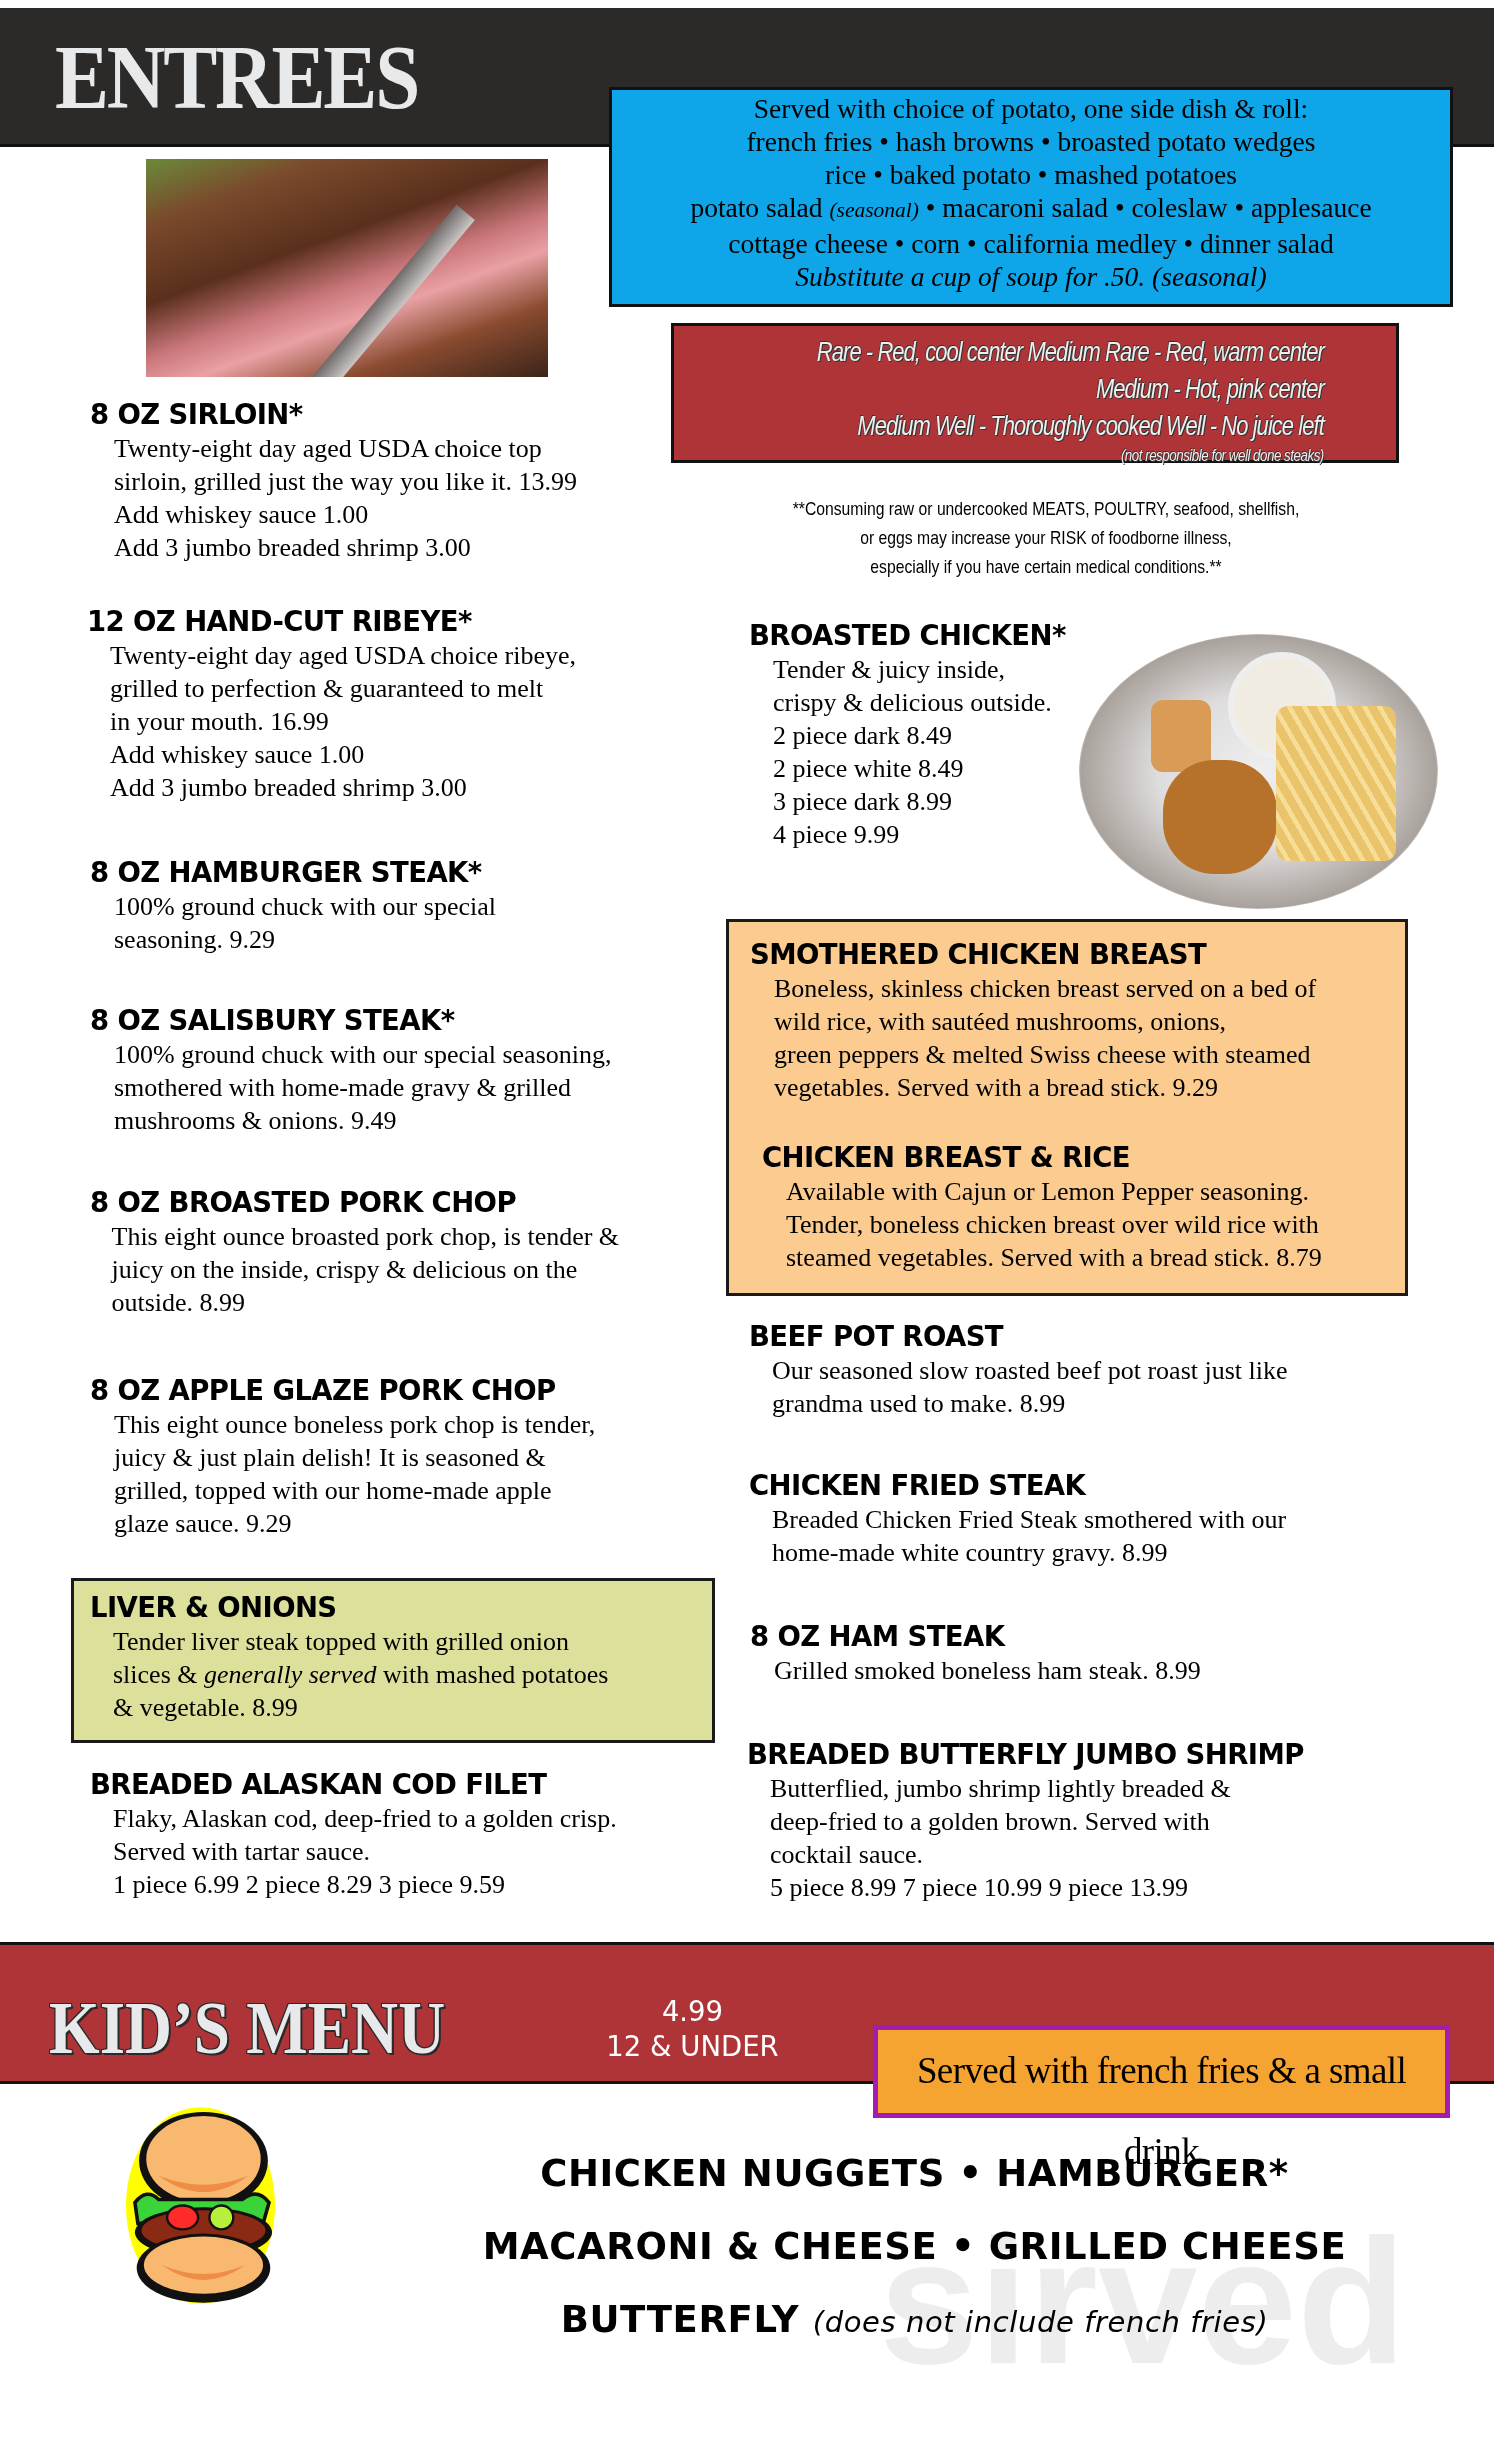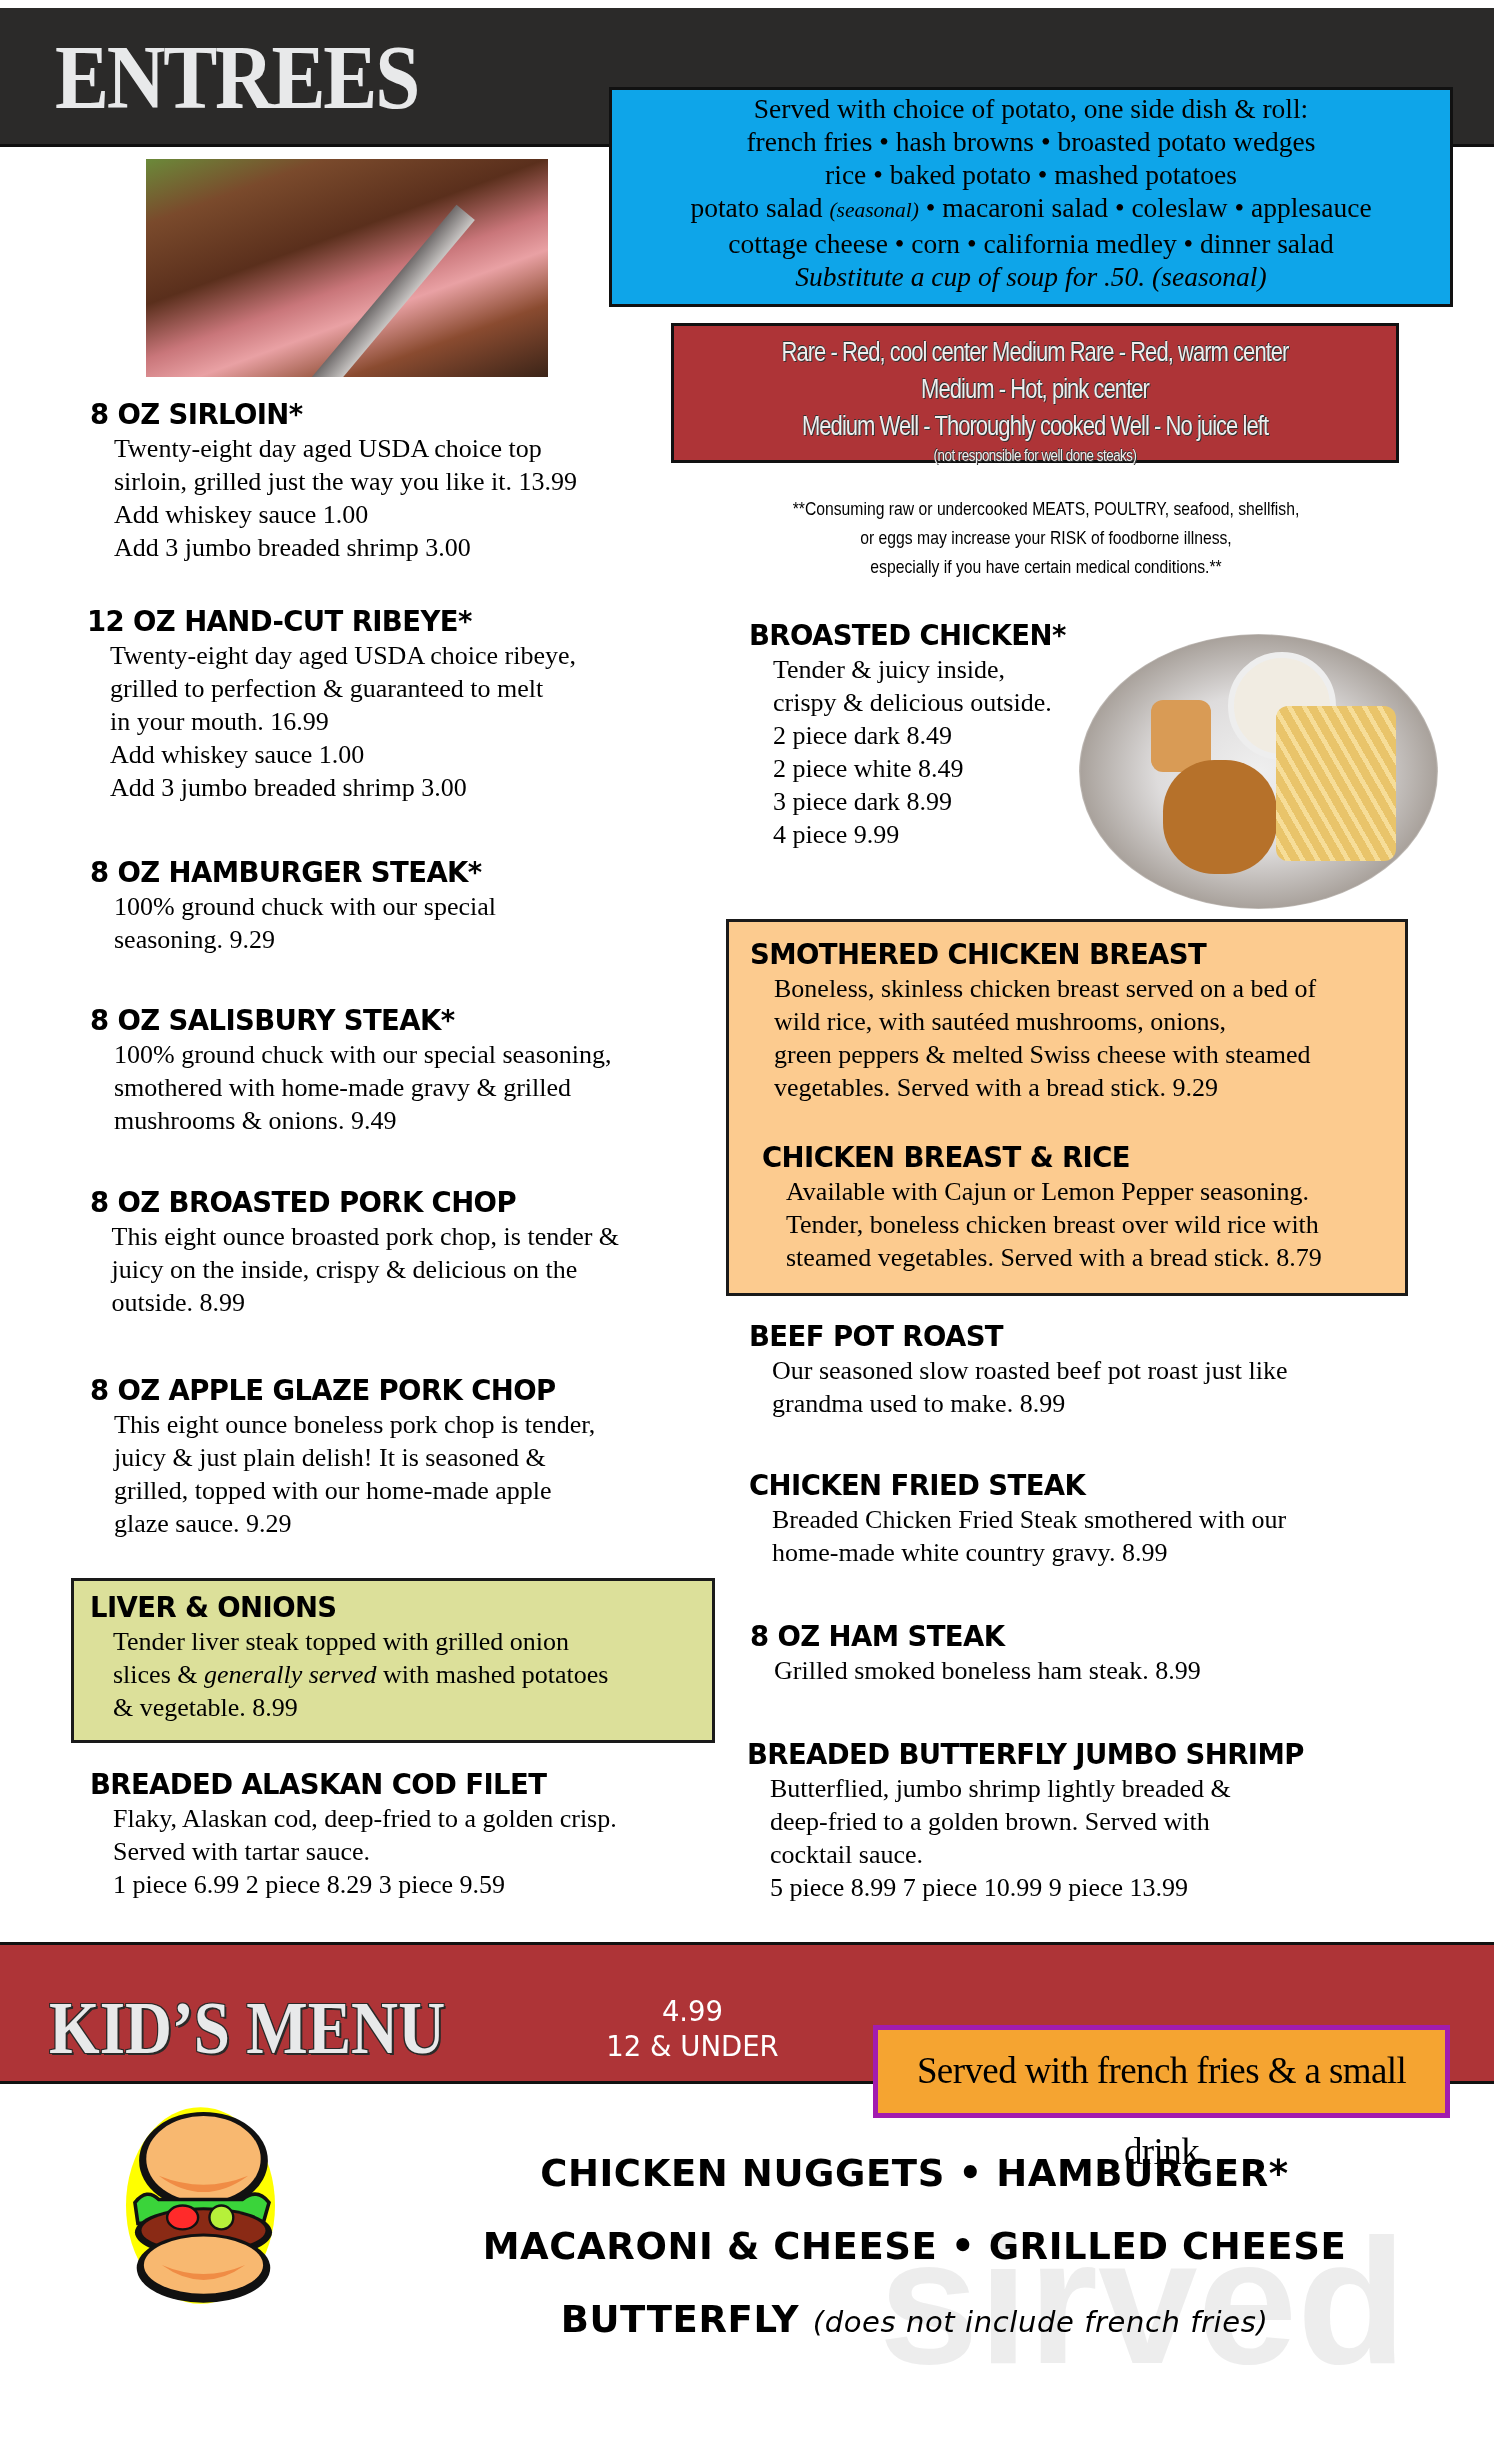--- a/index.html
+++ b/index.html
@@ -10,21 +10,21 @@
   .banner-title { left:55px; top:33px; font-family:"Liberation Serif", serif; font-weight:bold; font-size:90px;
                   color:#e8e9ea; letter-spacing:-2.4px; transform:scaleX(0.9); transform-origin:left; line-height:1; }
   .sides-box { left:609px; top:87px; width:844px; height:220px; background:#0ea5e9; border:3px solid #111; box-sizing:border-box;
                text-align:center; font-size:27.5px; line-height:33px; padding-top:2.4px; }
   .sides-box .it { font-style:italic; }
   .sides-box .small-it { font-style:italic; font-size:21.5px; }
   .steak-photo { left:146px; top:159px; width:402px; height:218px; overflow:hidden;
                  background:linear-gradient(160deg,#6b8a3a 0%,#7a4a2c 18%,#5a2f1c 40%,#c9767a 55%,#e9a1a4 65%,#8a4b30 80%,#3b2418 100%); }
   .steak-photo .knife { position:absolute; left:227px; top:24px; width:24px; height:251px; background:linear-gradient(90deg,#6e6a6a,#c9c6c4); transform:rotate(40deg); }
   .doneness-box { left:671px; top:323px; width:728px; height:140px; background:#ae3437; border:3px solid #111; box-sizing:border-box;
-                  text-align:center; color:#eeeeee; font-family:"Liberation Sans", sans-serif; 
+                  text-align:right; color:#eeeeee; font-family:"Liberation Sans", sans-serif; font-style:italic;
                   text-shadow:1.2px 1.2px 0 #333, -0.6px -0.6px 0 #333; }
   .doneness-box .l1 { font-size:27.5px; line-height:37px; margin-top:7.2px; letter-spacing:-1.2px; transform:scaleX(0.8); }
   .doneness-box .l3 { font-size:16.7px; line-height:24px; letter-spacing:-0.6px; transform:scaleX(0.8); }
   .warning { left:717px; top:494px; width:658px; text-align:center; font-family:"Liberation Sans", sans-serif;
              font-size:18.5px; line-height:29px; transform:scaleX(0.85); transform-origin:center; }
   .item-title { font-family:"DejaVu Sans", sans-serif; font-weight:bold; font-size:27.5px; line-height:35px; white-space:nowrap; letter-spacing:-0.6px; }
   .item-desc { font-size:26px; line-height:33px; padding-left:24px; white-space:pre-line; }
   .item-desc em { font-style:italic;margin-top:26px; }
   .green-box { left:71px; top:1578px; width:644px; height:165px; background:#dce09a; border:3px solid #1a1a1a; box-sizing:border-box; }
   .peach-box { left:726px; top:919px; width:682px; height:377px; background:#fccb8f; border:3px solid #1a1a1a; box-sizing:border-box; }

